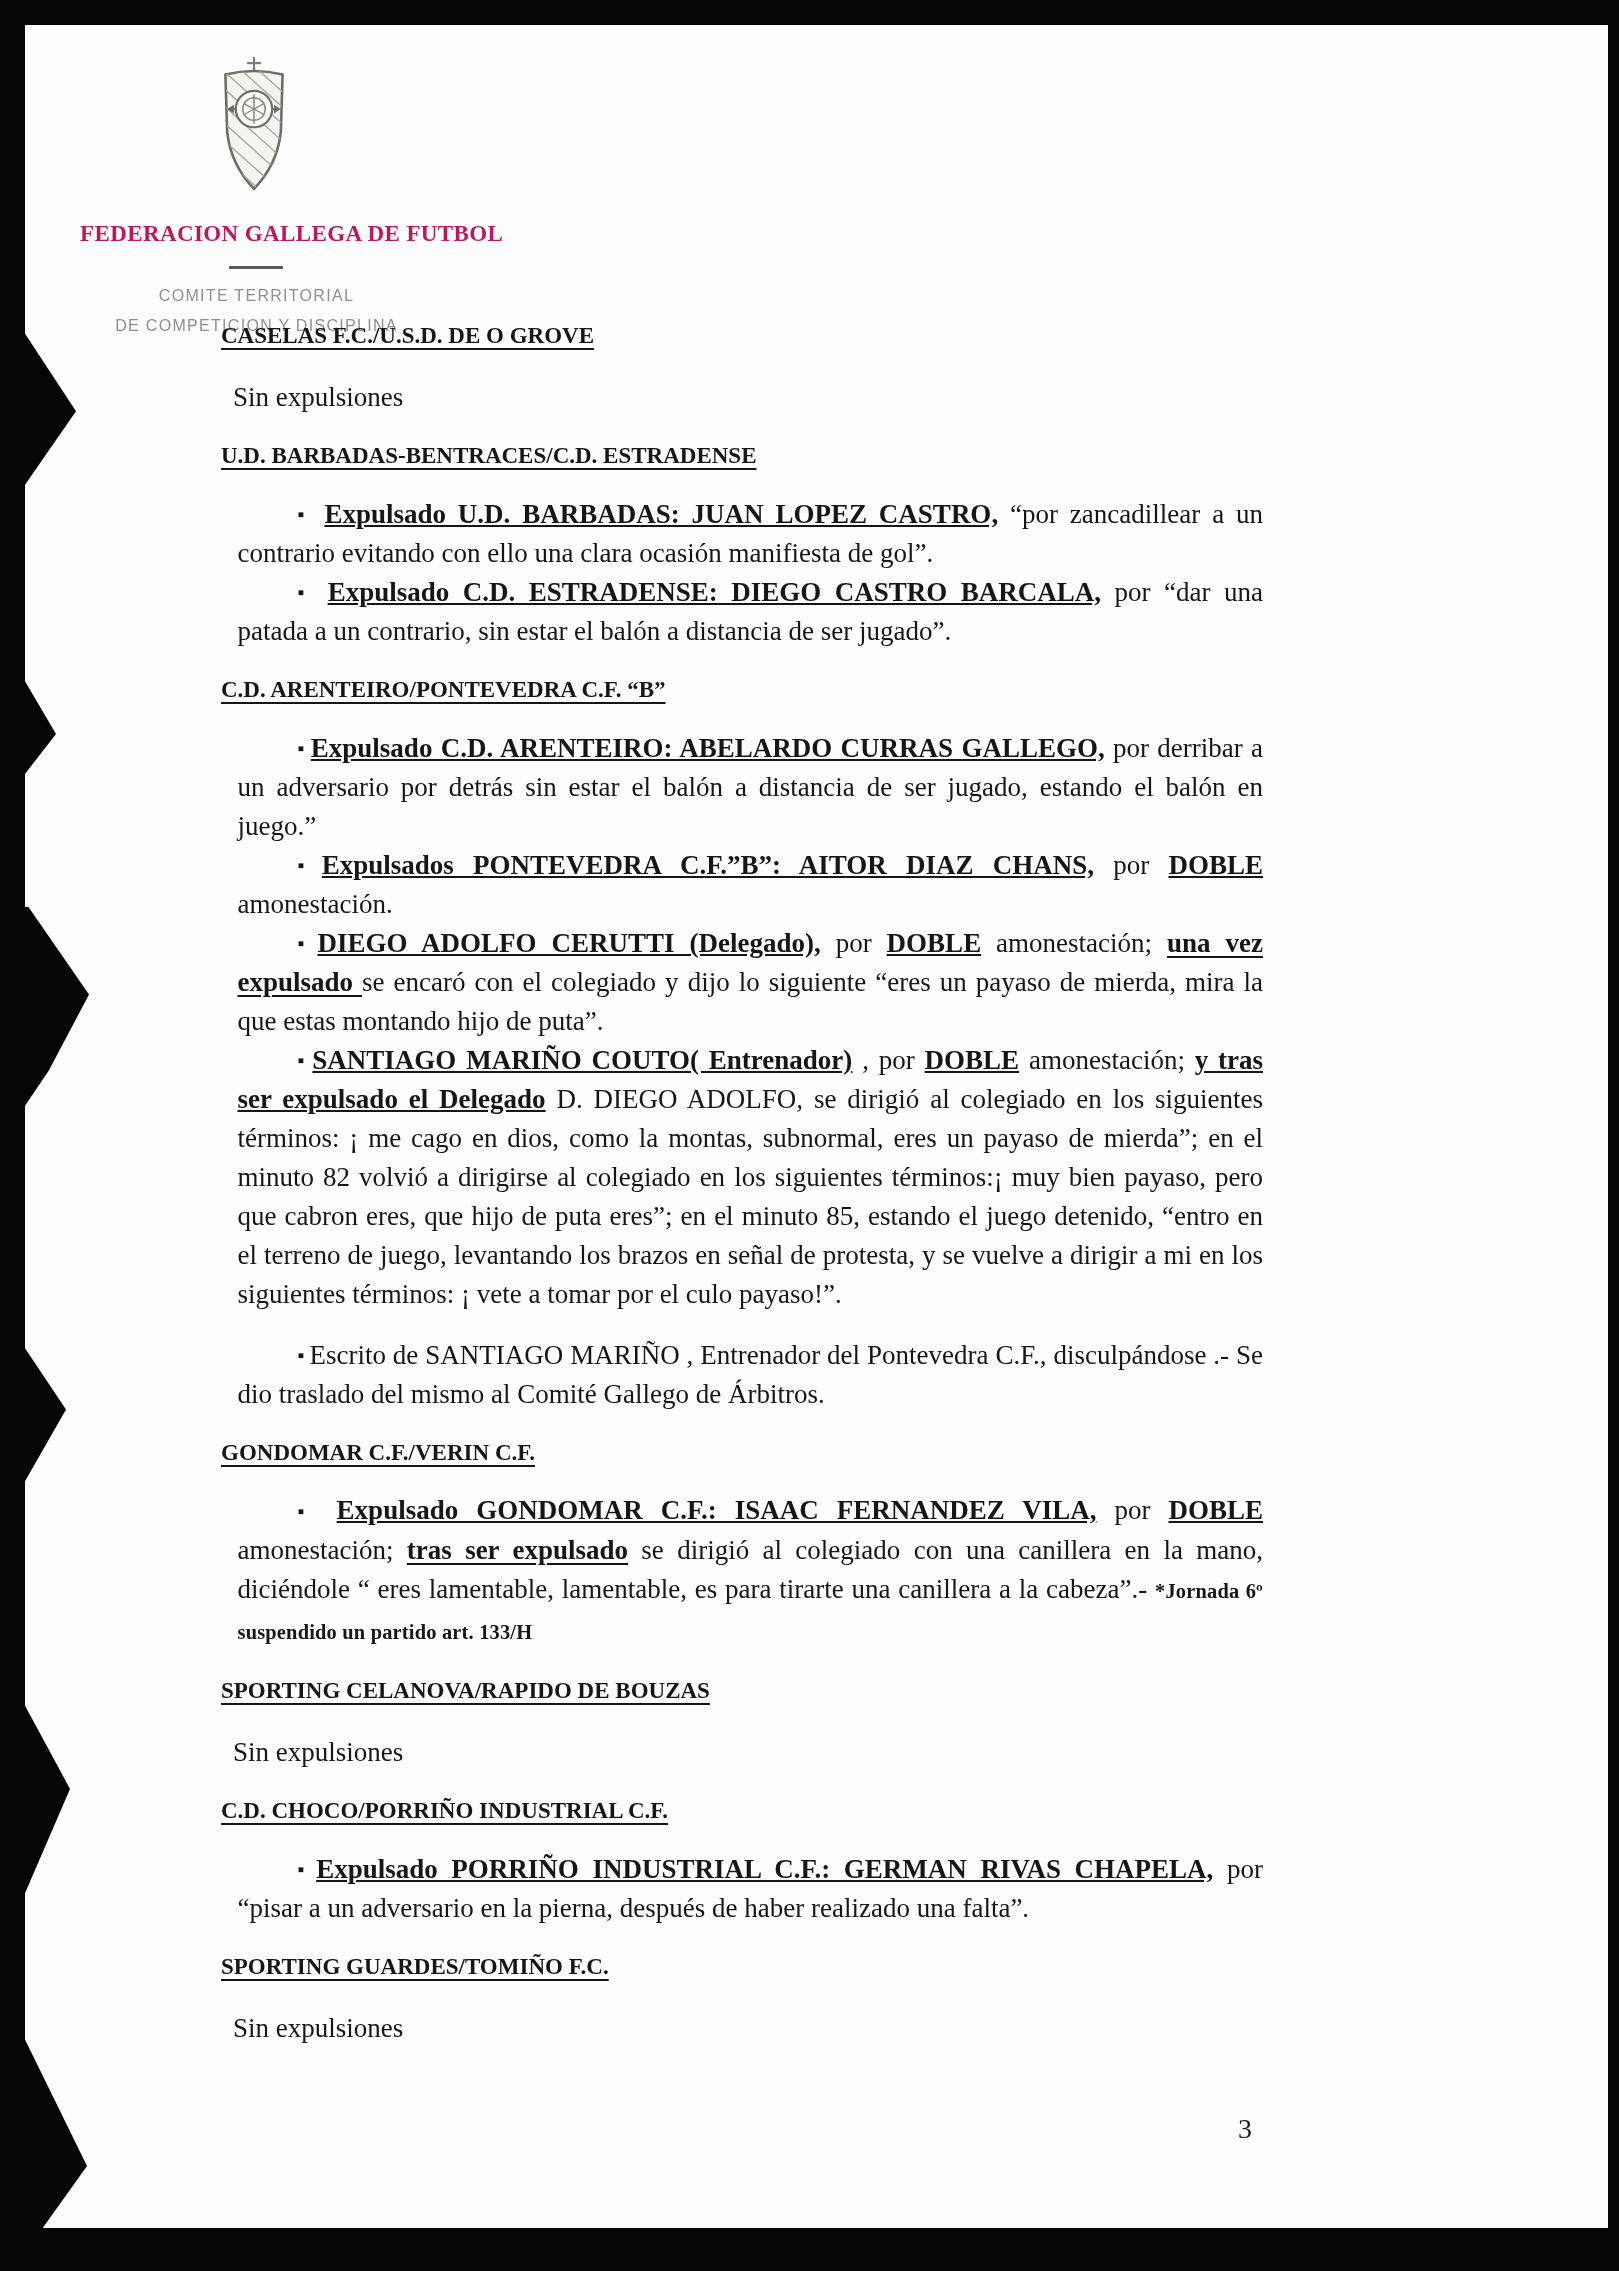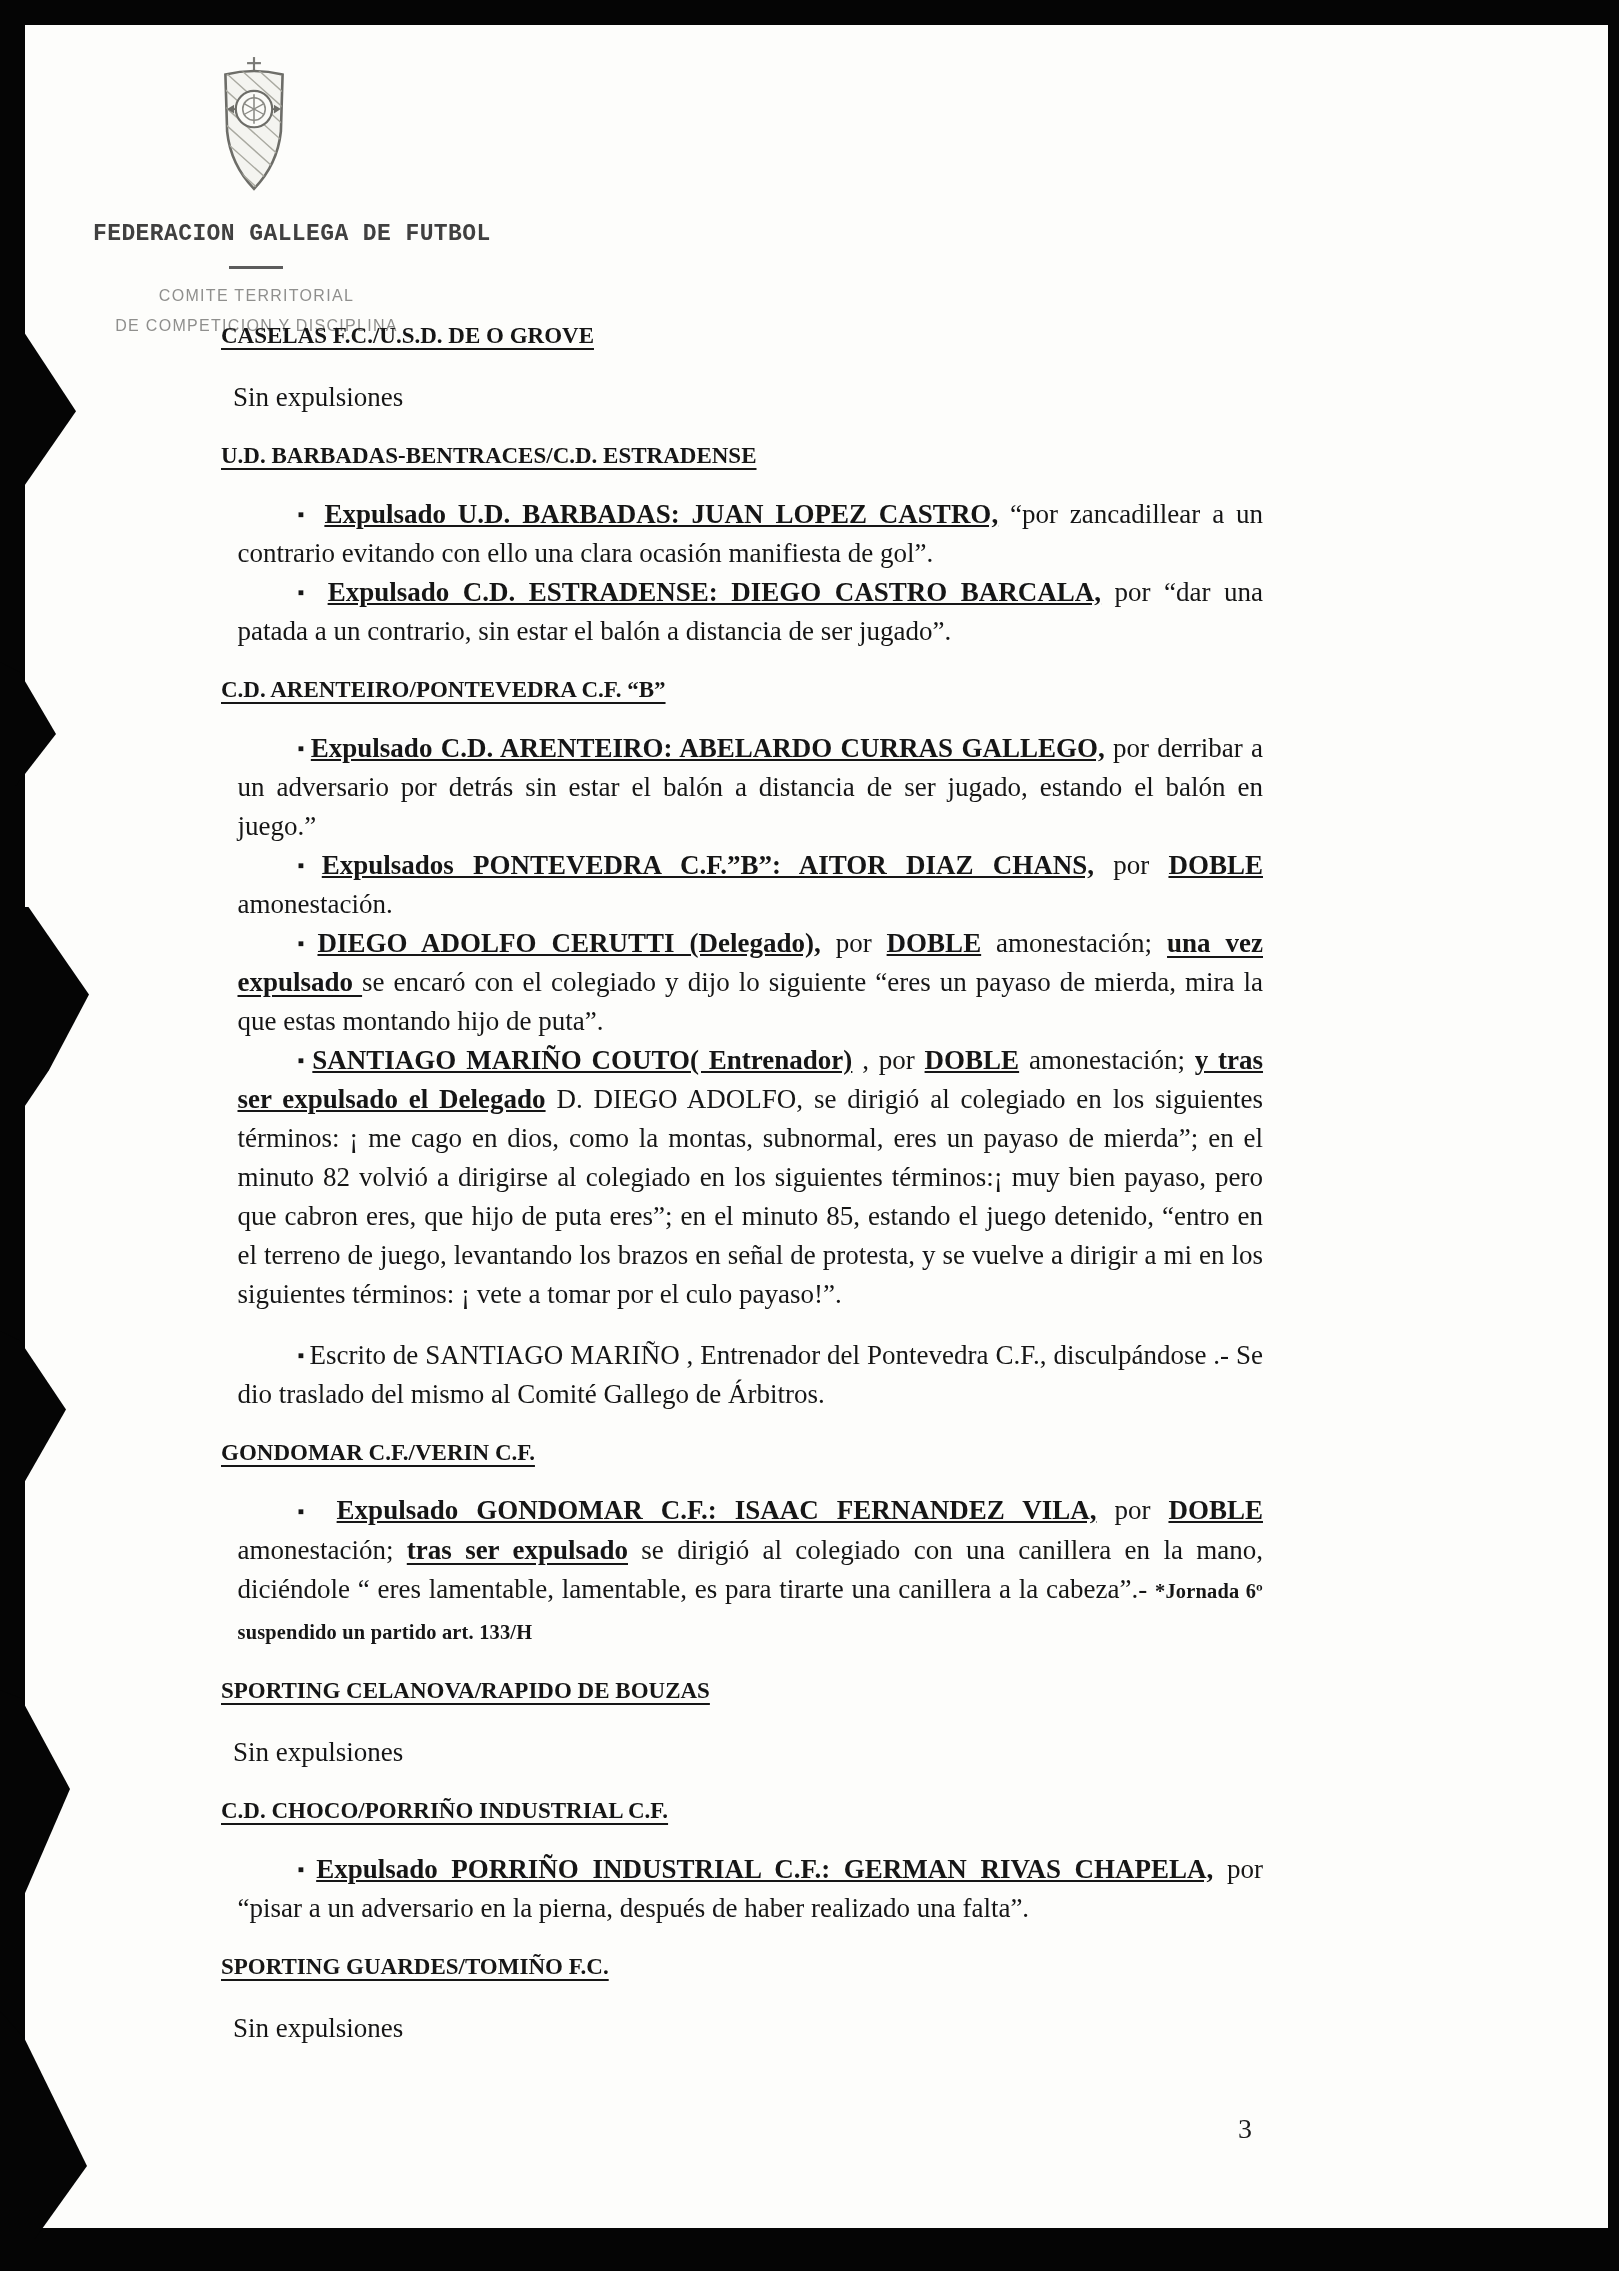--- a/index.html
+++ b/index.html
@@ -24,23 +24,23 @@
   .b1{left:0;top:328px;width:76px;height:160px;clip-path:polygon(0 0,28% 0,100% 52%,30% 100%,0 100%);}
   .b2{left:0;top:662px;width:56px;height:124px;clip-path:polygon(0 0,35% 8%,100% 58%,28% 100%,0 100%);}
   .b3{left:0;top:907px;width:89px;height:199px;clip-path:polygon(0 0,32% 0,100% 44%,55% 82%,28% 100%,0 100%);}
   .b4{left:0;top:1331px;width:66px;height:157px;clip-path:polygon(0 0,30% 6%,100% 50%,32% 100%,0 100%);}
   .b5{left:0;top:1690px;width:70px;height:206px;clip-path:polygon(0 0,30% 4%,100% 48%,34% 100%,0 100%);}
   .b6{left:0;top:2011px;width:87px;height:228px;clip-path:polygon(0 0,28% 12%,100% 68%,40% 100%,0 100%);}
 
   
   .logo{position:absolute;left:215px;top:49px;}
   .org-name{
-    position:absolute;left:93px;top:221px;width:369px;
-    font-family:Liberation Mono, monospace;
-    font-weight:bold;font-size:23px;color:#404040;
+    position:absolute;left:80px;top:221px;width:369px;
+    font-family:Liberation Serif, serif;
+    font-weight:bold;font-size:23px;color:#be185d;
     letter-spacing:0.4px;white-space:nowrap;
   }
   .org-rule{position:absolute;left:229px;top:266px;width:54px;height:2.9px;background:#5c5c5c;}
   .committee{
     position:absolute;left:76px;top:281px;width:361px;
     font-family:"Liberation Sans", sans-serif;
     font-size:16px;color:#8f8f8d;letter-spacing:1.3px;
     text-align:center;line-height:30px;
   }
 

